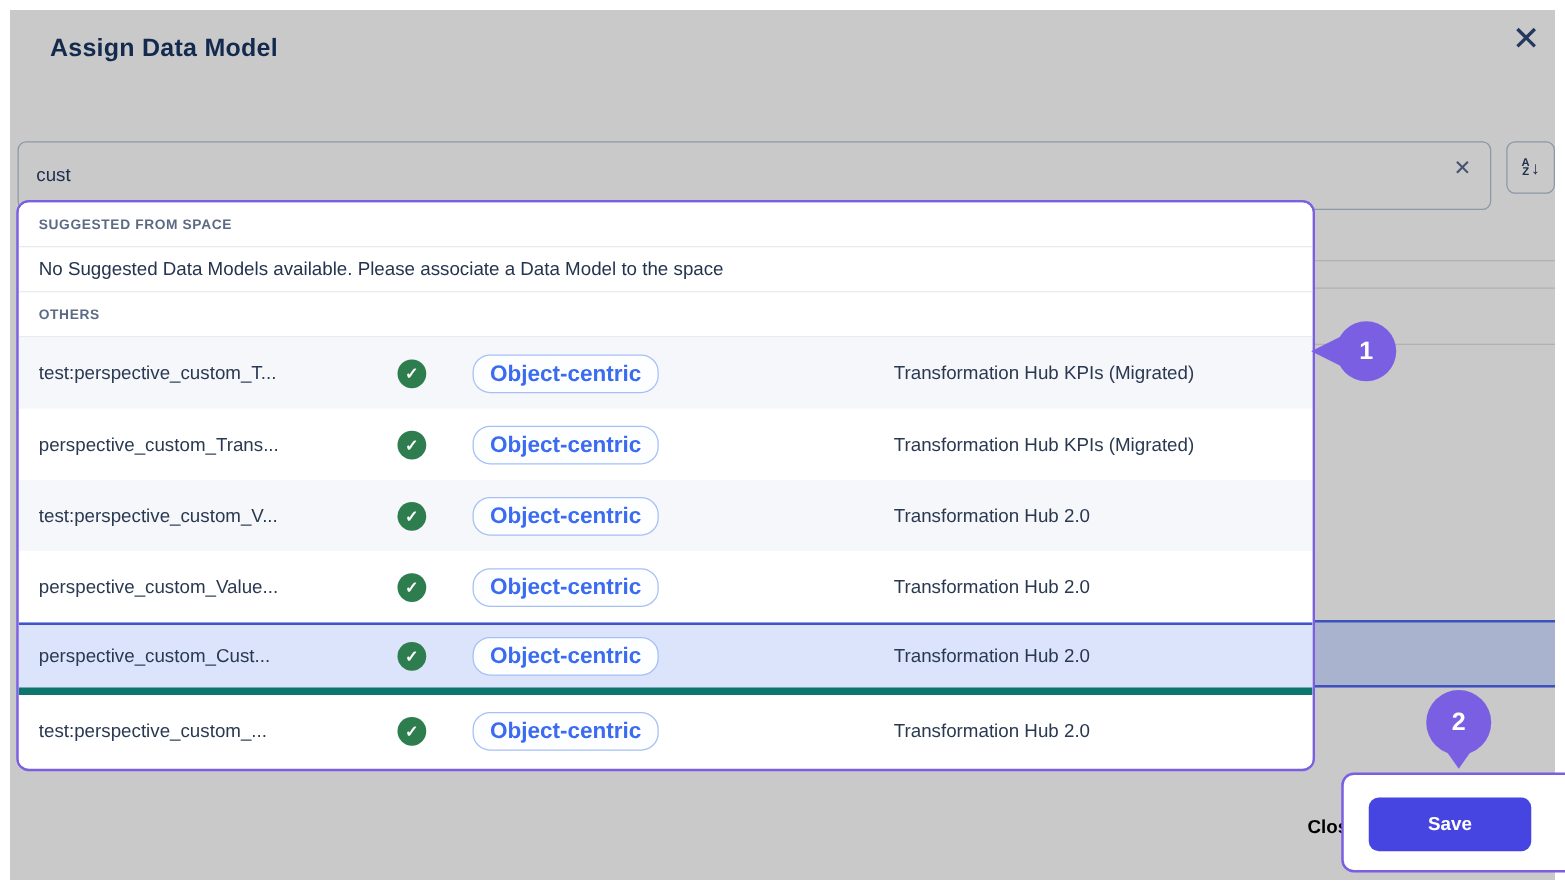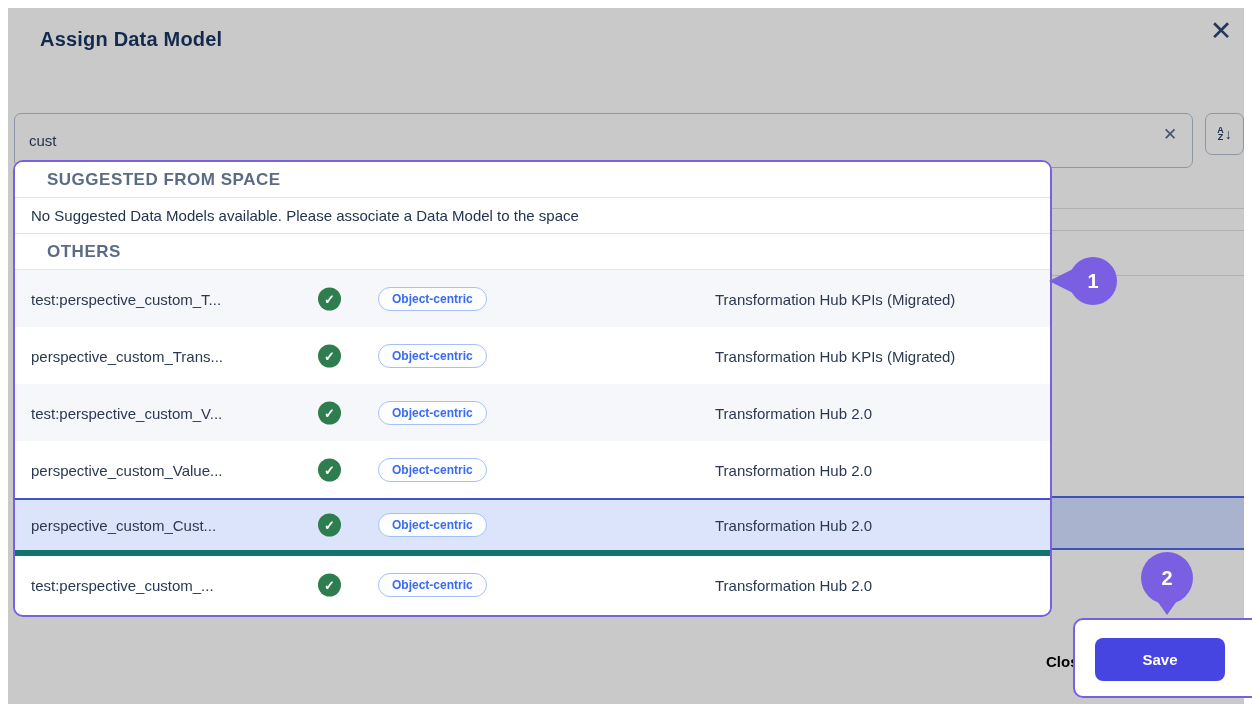--- a/index.html
+++ b/index.html
@@ -24,37 +24,37 @@
   .sort-arrow{font-size:14px;line-height:14px;}
 
   
   .bg-line{position:absolute;left:1044px;width:192px;height:1px;background:#b1b1b1;}
   .bg-selected-band{position:absolute;left:1044px;width:192px;top:488px;height:54px;box-sizing:border-box;
     background:#a9b3cd;border-top:2px solid #3f51bd;border-bottom:2px solid #3f51bd;}
 
   
   .panel{position:absolute;left:5px;top:152px;width:1039px;height:457px;box-sizing:border-box;
     background:#ffffff;border:2px solid #7a5fe3;border-radius:10px;overflow:hidden;z-index:2;}
-  .section-header{height:36px;box-sizing:border-box;display:flex;align-items:center;padding:0 32px;
-    font-size:17px;font-weight:bold;color:#5c6b84;letter-spacing:.5px;border-bottom:1px solid #e2e5ea;background:#fff;}
+  .section-header{height:36px;box-sizing:border-box;display:flex;align-items:center;padding:0 16px;
+    font-size:11px;font-weight:bold;color:#5c6b84;letter-spacing:.5px;border-bottom:1px solid #e2e5ea;background:#fff;}
   .empty-message{height:36px;box-sizing:border-box;display:flex;align-items:center;padding:0 16px;
     font-size:15px;color:#24344f;border-bottom:1px solid #e2e5ea;background:#fff;}
   .rows{position:relative;}
   .row{position:relative;height:57px;background:#ffffff;cursor:pointer;padding-left:16px;}
   .row:nth-child(odd){background:#f6f7fa;}
   .row.selected{height:58px;box-sizing:border-box;background:#dbe4fb;
     border-top:2px solid #4053cd;border-bottom:6px solid #0f766e;}
   .row-name{position:absolute;left:16px;top:50%;transform:translateY(-50%);
     font-size:15px;color:#2a3951;white-space:nowrap;}
   .row-check{position:absolute;left:303px;top:50%;transform:translateY(-50%);
     width:23px;height:23px;border-radius:50%;background:#2e7d4e;color:#fff;
     display:flex;align-items:center;justify-content:center;font-size:13px;font-weight:bold;}
   .row-badge{position:absolute;left:363px;top:50%;transform:translateY(-50%);
     padding:4px 13px;border:1.5px solid #a6c0f6;border-radius:14px;background:#fdfeff;
-    font-size:12px;font-weight:bold;color:#3a6bf0;white-space:nowrap;}
+    font-size:18px;font-weight:bold;color:#3a6bf0;white-space:nowrap;}
   .row-space{position:absolute;left:700px;top:50%;transform:translateY(-50%);
     font-size:15px;color:#2a3951;white-space:nowrap;}
 
   
   .bubble{position:absolute;border-radius:50%;background:#7a5fe3;color:#fff;
     display:flex;align-items:center;justify-content:center;font-size:20px;font-weight:bold;z-index:5;}
   .bubble1{left:1061px;top:249px;width:48px;height:48px;}
   .bubble1-tail{position:absolute;left:1041px;top:261px;width:0;height:0;z-index:5;
     border-top:12px solid transparent;border-bottom:12px solid transparent;border-right:24px solid #7a5fe3;}
   .bubble2{left:1133px;top:544px;width:52px;height:52px;}

